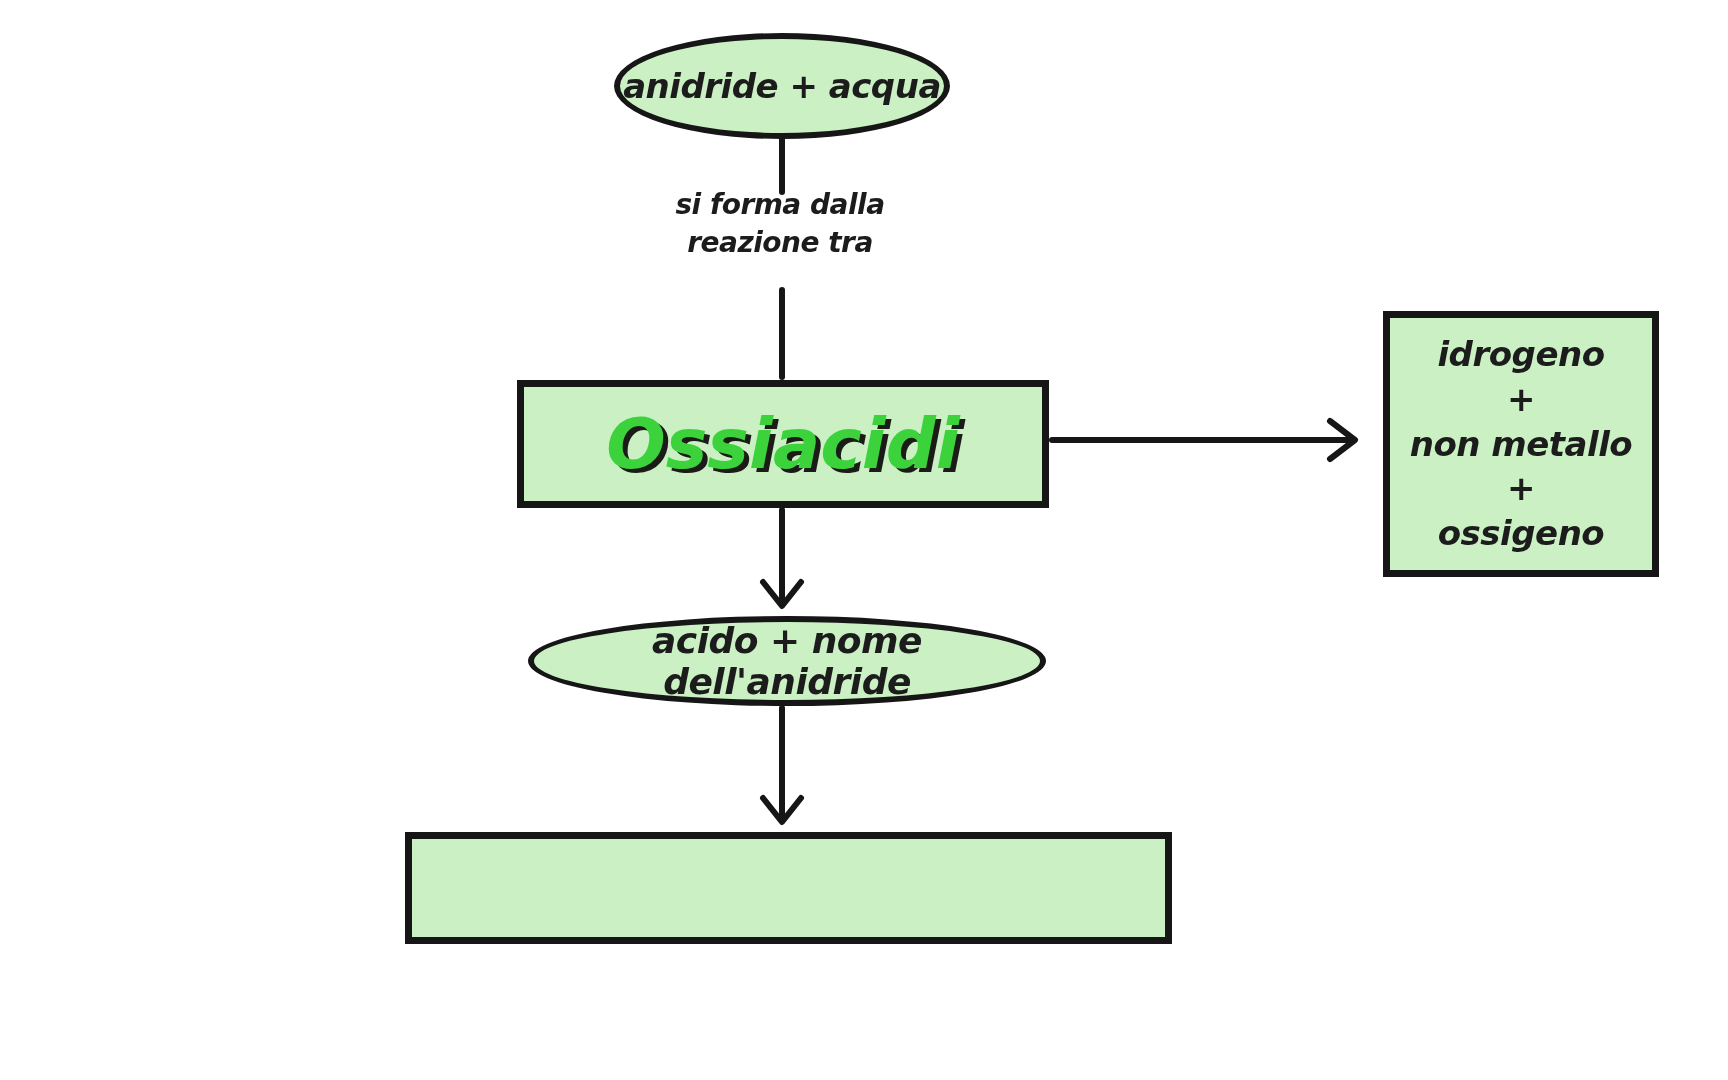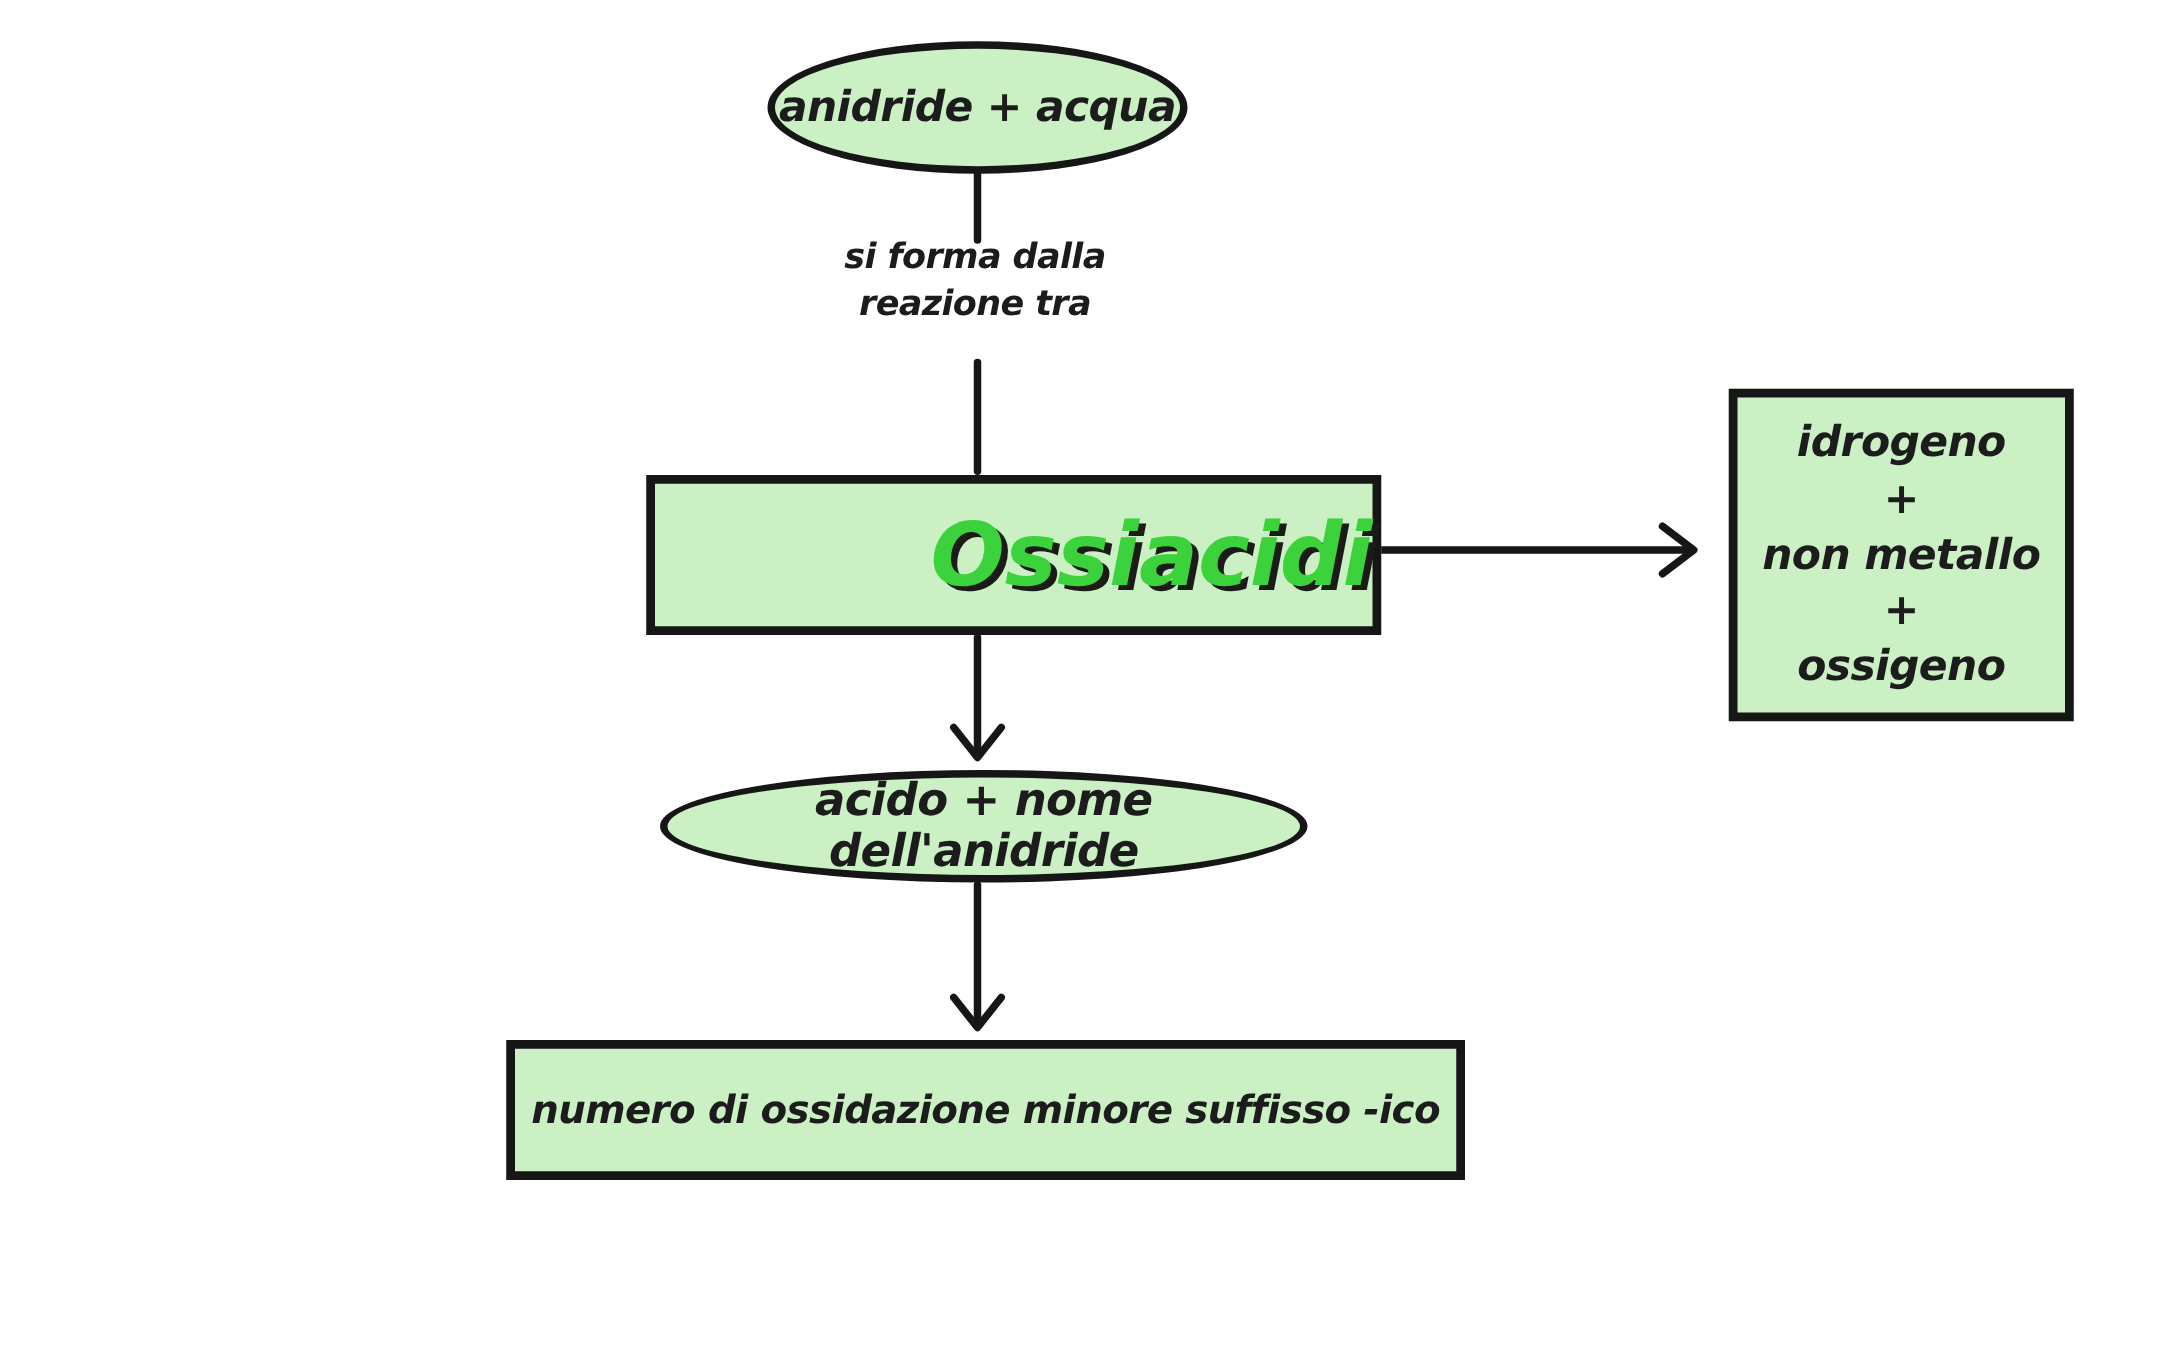--- a/index.html
+++ b/index.html
@@ -58,21 +58,21 @@
     font-size: 34px;
   }
   .label-si-forma {
     position: absolute;
     left: 598px; top: 186px; width: 364px;
     font-size: 28px; line-height: 1.35;
     text-align: center;
     white-space: pre-line;
   }
   .node-ossiacidi {
-    left: 517px; top: 380px; width: 588px; height: 128px; justify-content: flex-end;
+    left: 517px; top: 380px; width: 532px; height: 128px;
   }
   .title-ossiacidi {
     font-size: 70px;
     font-style: italic;
     font-weight: bold;
     color: var(--accent-green);
     text-shadow: 5px 4px 0 #1b1b17;
     letter-spacing: 0px;
   }
   .label-sono-formati {
@@ -134,16 +134,15 @@
 non metallo
 +
 ossigeno</span>
   </div>
 
   <div class="node ellipse node-acido-nome">
     <span class="script">acido + nome dell'anidride</span>
   </div>
 
   <div class="node rect node-suffissi">
-    <span class="script">numero di ossidazione minore suffisso -ico</span>
   </div>
 
 </div>
 
 </body></html>

